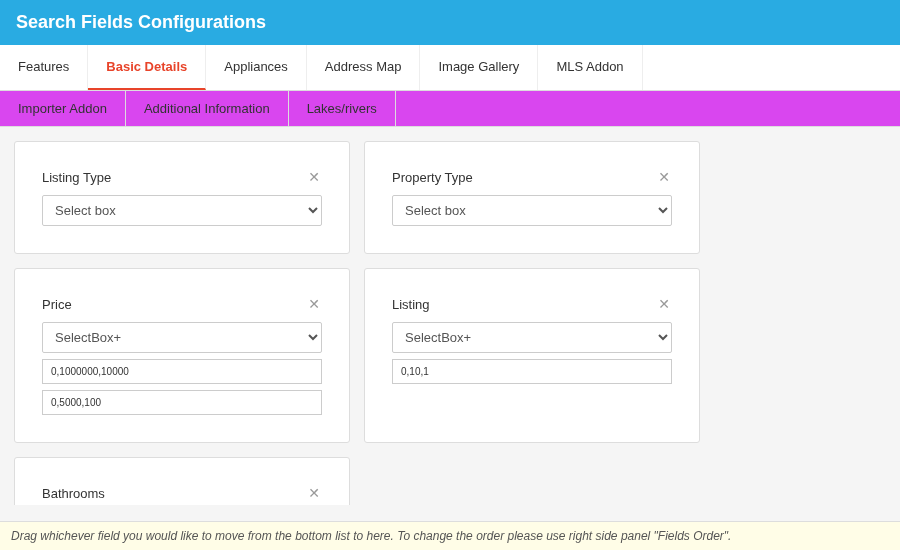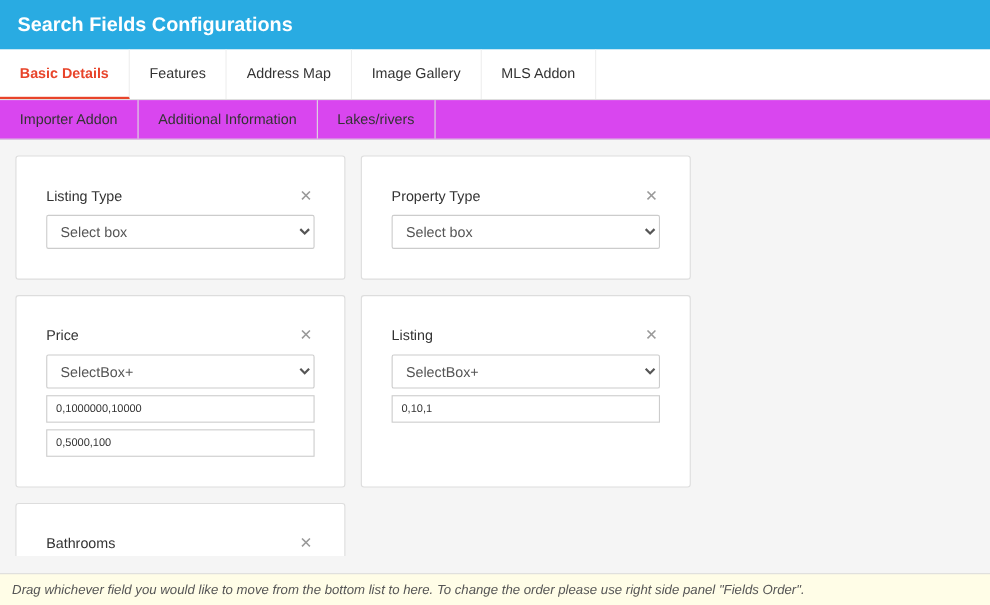--- a/index.html
+++ b/index.html
@@ -57,21 +57,21 @@
       gap: 14px;
       align-content: flex-start;
       height: calc(550px - 44px - 49px - 49px - 30px);
       overflow-y: auto;
     }
 
     .field-card {
       background: white;
       border: 1px solid #ddd;
       border-radius: 3px;
-      width: 300px;
+      width: 336px;
       padding: 27px;
     }
 
     .field-card-header {
       display: flex;
       justify-content: space-between;
       align-items: center;
       margin-bottom: 10px;
     }
 
@@ -125,22 +125,23 @@
     }
   </style>
 </head>
 <body>
 
 <div class="header">
   <span>Search Fields Configurations</span>
 </div>
 
 <div class="tabs-row1">
+  <div class="tab">Features</div>
   <div class="tab active">Basic Details</div>
-  <div class="tab">Features</div>
+  <div class="tab">Appliances</div>
   <div class="tab">Address Map</div>
   <div class="tab">Image Gallery</div>
   <div class="tab">MLS Addon</div>
 </div>
 
 <div class="tabs-row2">
   <div class="tab2">Importer Addon</div>
   <div class="tab2">Additional Information</div>
   <div class="tab2">Lakes/rivers</div>
 </div>

